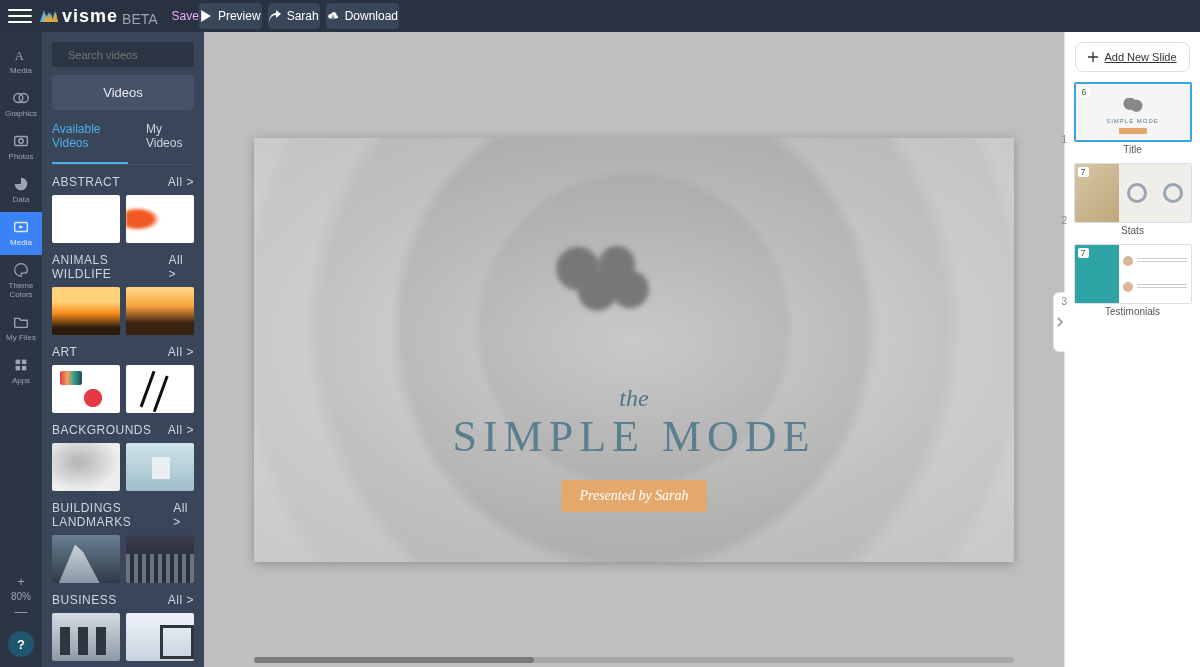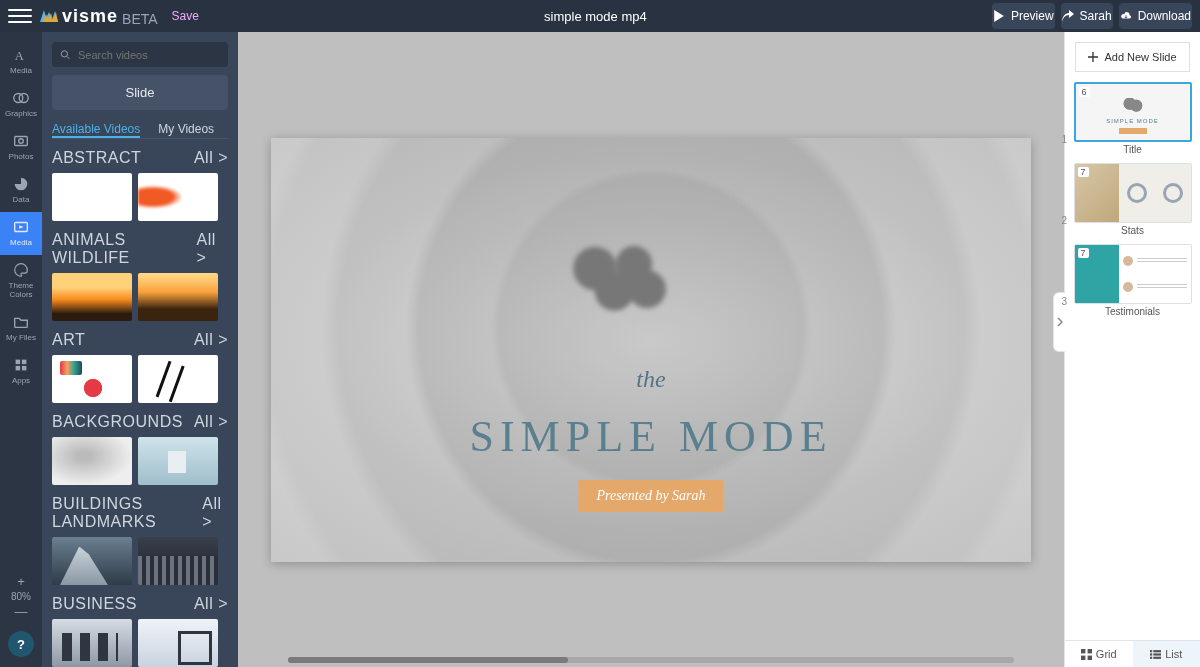--- a/index.html
+++ b/index.html
@@ -22,30 +22,30 @@
 .iconrail { width: 42px; background: #2b3544; display: flex; flex-direction: column; align-items: center; padding-top: 8px; color: #9aa4b2; }
 .iconrail .item { display: flex; flex-direction: column; align-items: center; gap: 2px; padding: 6px 0 8px 0; cursor: pointer; width: 100%; }
 .iconrail .item.active { background: #3b82f6; }
 .iconrail .item svg { width: 18px; height: 18px; fill: #9aa4b2; }
 .iconrail .lbl { font-size: 8px; text-align: center; }
 .iconrail .spacer { flex: 1; }
 .zoom { display: flex; flex-direction: column; align-items: center; gap: 2px; color: #9aa4b2; font-size: 10px; padding: 6px 0; }
 .zoom .plus, .zoom .minus { font-size: 13px; cursor: pointer; }
 .help { width: 26px; height: 26px; border-radius: 50%; background: #20566e; color: #fff; display: flex; align-items: center; justify-content: center; font-size: 13px; font-weight: 600; margin: 6px 0 10px 0; cursor: pointer; }
 
-.panel { width: 196px; background: #394558; color: #e5e9ef; display: flex; flex-direction: column; padding: 10px 10px 0 10px; overflow-y: auto; scrollbar-width: none; }
+.panel { width: 162px; background: #394558; color: #e5e9ef; display: flex; flex-direction: column; padding: 10px 10px 0 10px; overflow-y: auto; scrollbar-width: none; }
 .search { display: flex; align-items: center; background: #2b3544; border-radius: 4px; padding: 6px 8px; gap: 8px; }
 .search svg { width: 13px; height: 13px; fill: #9aa4b2; }
 .search input { flex: 1; background: transparent; border: none; outline: none; color: #cfd6df; font-size: 11px; }
 .videos-btn { margin-top: 8px; background: #455267; border-radius: 4px; text-align: center; padding: 10px 0; font-size: 13px; cursor: pointer; }
 .tabs { display: flex; gap: 18px; margin-top: 12px; font-size: 12px; border-bottom: 1px solid #475468; }
-.tab { padding-bottom: 0; cursor: pointer; color: #cfd6df; }
+.tab { padding-bottom: 12px; cursor: pointer; color: #cfd6df; }
 .tab.active { color: #4db1e8; border-bottom: 2px solid #4db1e8; }
 .cat { margin-top: 8px; }
-.cat-head { display: flex; justify-content: space-between; align-items: center; font-size: 16px; letter-spacing: 0.5px; color: #cfd6df; padding: 2px 0; }
+.cat-head { display: flex; justify-content: space-between; align-items: center; font-size: 12px; letter-spacing: 0.5px; color: #cfd6df; padding: 2px 0; }
 .cat-head .all { color: #cfd6df; cursor: pointer; }
 .thumbs { display: flex; gap: 6px; margin-top: 4px; }
 .thumb { width: 80px; height: 48px; border-radius: 2px; background: #ddd; cursor: pointer; overflow: hidden; }
 
 
 .th-abstract1 { background: #fff radial-gradient(circle at 30% 30%, #e03a4a 2px, transparent 3px),
   radial-gradient(circle at 60% 50%, #e03a4a 2px, transparent 3px),
   radial-gradient(circle at 45% 70%, #e03a4a 2px, transparent 3px),
   radial-gradient(circle at 75% 25%, #e03a4a 2px, transparent 3px); background-color:#fff; }
 .th-abstract2 { background: #fff; position: relative; }
@@ -78,29 +78,29 @@
   radial-gradient(circle at 50% 45%, rgba(0,0,0,0.04) 86%, rgba(0,0,0,0) 90%),
   radial-gradient(ellipse at 50% 48%, #fefefe 0%, #e9e9ea 30%, #d5d5d6 60%, #c8c8c9 100%);
 }
 .canvas .blob { position:absolute; left:46%; top:34%; width:130px; height:90px; background:
   radial-gradient(circle at 30% 35%, #777 18%, transparent 22%),
   radial-gradient(circle at 60% 30%, #777 16%, transparent 20%),
   radial-gradient(circle at 45% 60%, #777 20%, transparent 24%),
   radial-gradient(circle at 70% 58%, #777 16%, transparent 20%);
   filter: blur(2px); transform: translate(-50%,-50%);
 }
-.canvas .the { position:absolute; left:50%; bottom:169px; transform:translateX(-50%); font-family: "Brush Script MT","Segoe Script",cursive; font-size:24px; color:#567383; font-style:italic; }
+.canvas .the { position:absolute; left:50%; bottom:150px; transform:translateX(-50%); font-family: "Brush Script MT","Segoe Script",cursive; font-size:24px; color:#567383; font-style:italic; }
 .canvas .title { position:absolute; left:50%; bottom:100px; transform:translateX(-50%); font-family: Georgia, "Times New Roman", serif; font-size:44px; letter-spacing:6px; color:#5a7f8e; white-space:nowrap; }
 .canvas .presenter { position:absolute; left:50%; bottom:50px; transform:translateX(-50%); background:#e3a86a; color:#fff; font-family: Georgia, serif; font-style:italic; font-size:14px; padding:8px 18px; }
 .hscroll { position:absolute; bottom:4px; left:50px; right:50px; height:6px; background:#a8a8a8; border-radius:3px; }
 .hscroll .thumb { position:absolute; left:0; width:280px; height:6px; background:#7a7a7a; border-radius:3px; cursor:pointer; }
 
 .rightrail { width: 136px; background:#fff; border-left:1px solid #e2e4e8; display:flex; flex-direction:column; position:relative; }
 .collapse { position:absolute; left:-12px; top:260px; width:12px; height:60px; background:#fff; border:1px solid #e2e4e8; border-right:none; border-radius:6px 0 0 6px; display:flex; align-items:center; justify-content:center; font-size:10px; color:#888; cursor:pointer; }
-.addslide { margin:10px; border:1px solid #dcdfe4; border-radius:0; background:#fff; padding:8px 6px; font-size:11px; display:flex; align-items:center; justify-content:center; gap:6px; cursor:pointer; color:#333; }
+.addslide { margin:10px; border:1px solid #dcdfe4; border-radius:8px; background:#fff; padding:8px 6px; font-size:11px; display:flex; align-items:center; justify-content:center; gap:6px; cursor:pointer; color:#333;text-decoration:underline; }
 .slides { display:flex; flex-direction:column; align-items:center; gap:8px; padding:0 6px; }
 .slide { width:118px; position:relative; }
 .slide .num { position:absolute; left:-12px; bottom:10px; font-size:10px; color:#888; }
 .slide .frame { width:100%; height:60px; border:1px solid #dcdfe4; border-radius:2px; overflow:hidden; cursor:pointer; position:relative; background:#f5f5f5; }
 .slide.active .frame { border:2px solid #3aa5e0; }
 .slide .badge { position:absolute; left:3px; top:3px; background:#fff; font-size:9px; padding:0 3px; border-radius:2px; color:#555; }
 .slide .cap { text-align:center; font-size:10px; color:#555; margin-top:2px; }
 
 .slide1bg { background:
   radial-gradient(circle at 50% 40%, rgba(0,0,0,0.08) 30%, rgba(0,0,0,0) 34%),
@@ -143,21 +143,20 @@
       <span class="logo-mark">
         <svg width="18" height="12" viewBox="0 0 18 12">
             <path d="M0 12 L4 0 L6 8 L9 2 L12 10 L15 1 L18 12 Z" fill="#5ab6e8"></path>
             <path d="M3 12 L6 4 L8 9 L11 3 L13 10 L16 2 L18 12 Z" fill="#f5a623" opacity="0.85"></path>
           </svg>
       </span>
       <span class="logo-text">visme</span>
       <span class="logo-beta">BETA</span>
     </div>
     <span class="save-link">Save</span>
-    <div class="doc-title">simple mode mp4</div>
     <div class="header-actions">
       <button class="hbtn">
         <svg viewBox="0 0 10 10">
             <path d="M1 0 L9 5 L1 10 Z"></path>
           </svg>
         <span>Preview</span>
       </button>
       <button class="hbtn">
         <svg viewBox="0 0 12 12">
             <path d="M7 0 L12 4 L7 8 V5 C3 5 1 8 0 12 C0 7 3 3 7 3 Z"></path>
@@ -242,21 +241,21 @@
     </div>
 
     <div class="panel">
       <div class="search">
         <svg viewBox="0 0 16 16">
             <circle cx="7" cy="7" r="5" fill="none" stroke="#9aa4b2" stroke-width="1.5"></circle>
             <line x1="11" y1="11" x2="15" y2="15" stroke="#9aa4b2" stroke-width="1.5"></line>
           </svg>
         <input placeholder="Search videos" style="">
       </div>
-      <div class="videos-btn">Slide</div>
+      <div class="videos-btn">Videos</div>
       <div class="tabs">
         <div class="tab active">Available Videos</div>
         <div class="tab">My Videos</div>
       </div>
 
       <div class="cat">
         <div class="cat-head">
             <span>ABSTRACT</span>
             <span class="all">All &gt;</span>
           </div>
@@ -381,38 +380,16 @@
                 </div>
                 <div class="trow">
                   <div class="av"></div>
                   <div class="lines"></div>
                 </div>
               </div>
           </div>
           <div class="cap">Testimonials</div>
         </div>
       </div>
-      <div class="viewbar">
-        <div class="viewbtn">
-          <svg viewBox="0 0 10 10">
-              <rect x="0" y="0" width="4" height="4"></rect>
-              <rect x="6" y="0" width="4" height="4"></rect>
-              <rect x="0" y="6" width="4" height="4"></rect>
-              <rect x="6" y="6" width="4" height="4"></rect>
-            </svg>
-          <span>Grid</span>
-        </div>
-        <div class="viewbtn active">
-          <svg viewBox="0 0 10 10">
-              <rect x="0" y="1" width="2" height="2"></rect>
-              <rect x="3" y="1" width="7" height="2"></rect>
-              <rect x="0" y="4" width="2" height="2"></rect>
-              <rect x="3" y="4" width="7" height="2"></rect>
-              <rect x="0" y="7" width="2" height="2"></rect>
-              <rect x="3" y="7" width="7" height="2"></rect>
-            </svg>
-          <span>List</span>
-        </div>
-      </div>
     </div>
 
   </div>
 </div>
 
 </body></html>

